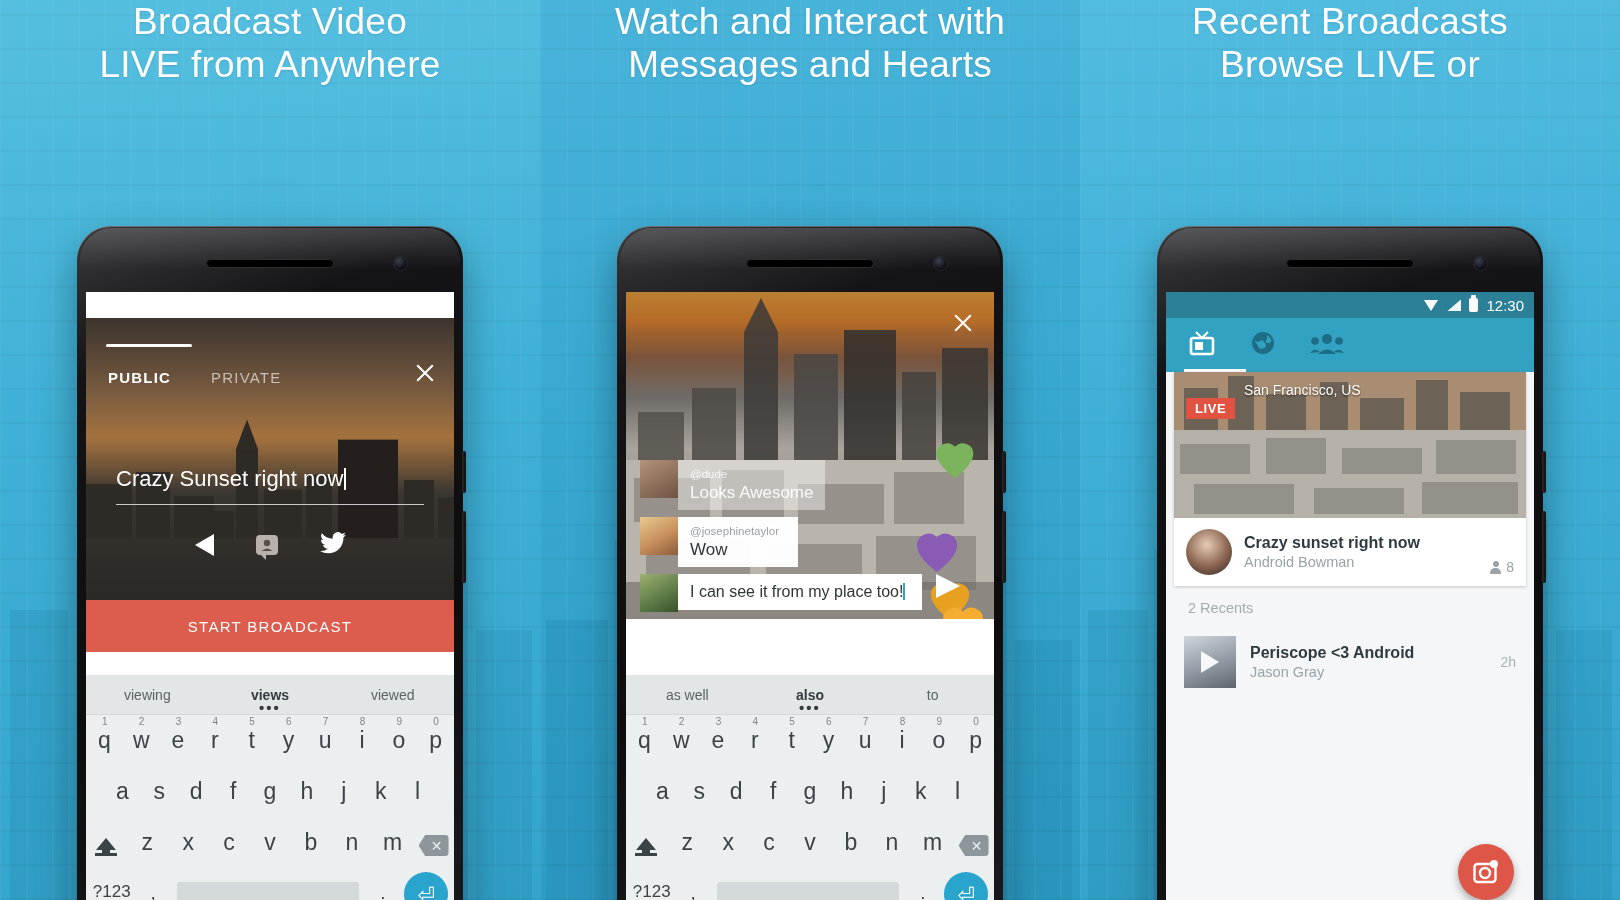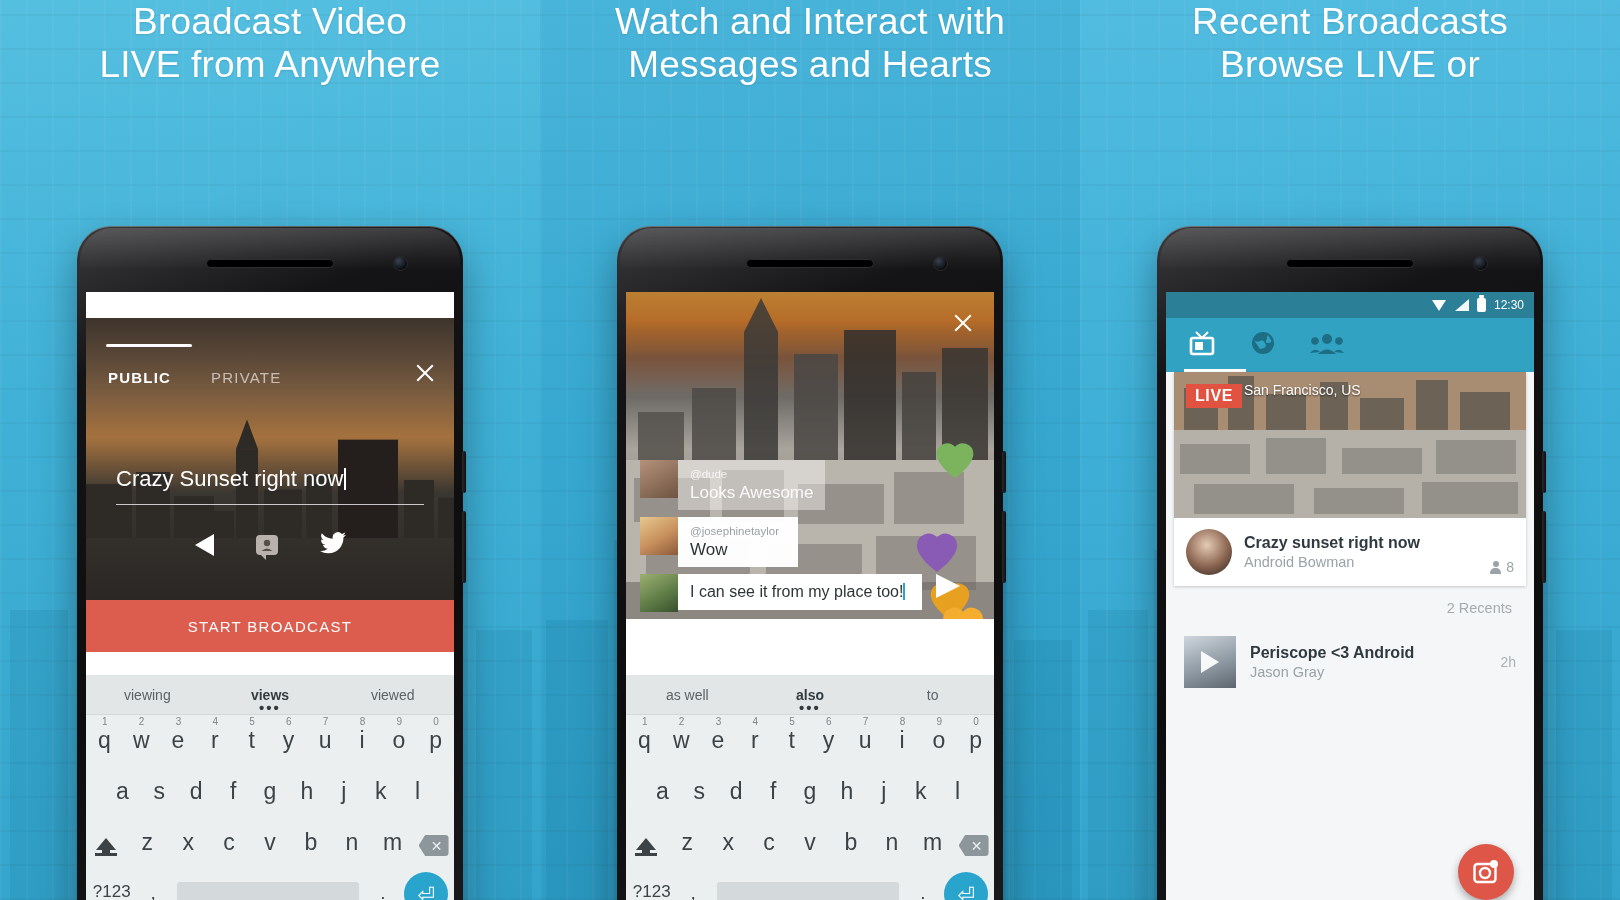--- a/index.html
+++ b/index.html
@@ -96,21 +96,21 @@
     height: 26px; display:flex; align-items:center; justify-content:flex-end;
     gap: 8px; padding: 0 10px;
     font-size: 13px; color: #fff;
   }
   .sb-teal { background: #2b7f96; }
   .ic-wifi { width:15px; height:12px; position:relative; }
   .ic-wifi::after{content:"";position:absolute;left:0;top:1px;border-left:7.5px solid transparent;border-right:7.5px solid transparent;border-top:11px solid #fff;}
   .ic-sig { width:14px; height:12px; background:#fff; clip-path: polygon(100% 0,100% 100%,0 100%); opacity:.95;}
   .ic-bat { width:9px; height:14px; border-radius:2px; background:#fff; position:relative;}
   .ic-bat::before{content:"";position:absolute;top:-3px;left:2px;width:5px;height:3px;border-radius:1px;background:#fff;}
-  .clock { font-size:12px; }
+  .clock { font-size:15px; }
 
   
   .cam-bg {
     position:absolute; top:26px; left:0; right:0; height:282px;
     background:
       linear-gradient(180deg, rgba(0,0,0,.42) 0%, rgba(0,0,0,.12) 28%, rgba(0,0,0,0) 45%),
       linear-gradient(180deg, #6b5a4d 0%, #8c6a4a 26%, #a8743f 42%, #3a3631 62%, #2a2724 100%);
     overflow:hidden;
   }
   .tabsrow {
@@ -213,32 +213,32 @@
 
   
   .appbar { height:54px; background:#31a2c2; display:flex; align-items:center; gap:34px; padding:0 22px; position:relative;}
   .appbar .tabline{ position:absolute; left:18px; bottom:0; width:62px; height:3px; background:#fff;}
   .feedwrap { position:absolute; top:80px; left:0; right:0; bottom:0; background:#f5f6f7; }
   .livecard { margin:0 8px; background:#fff; box-shadow:0 1px 3px rgba(0,0,0,.2); }
   .livethumb {
     height:146px; position:relative; overflow:hidden;
     background: linear-gradient(180deg,#c4a88c 0%, #a98d72 22%, #8f8b85 40%, #b3afa8 62%, #918d87 100%);
   }
-  .livebadge { position:absolute; left:12px; top:12px; background:#e15241; color:#fff; font-size:16px; font-weight:700; padding:3px 9px; letter-spacing:.6px;}
+  .livebadge { position:absolute; left:12px; top:26px; background:#e15241; color:#fff; font-size:13px; font-weight:700; padding:3px 9px; letter-spacing:.6px;}
   .liveloc { position:absolute; left:70px; top:10px; color:#fff; font-size:14px; text-shadow:0 1px 2px rgba(0,0,0,.6);}
   .liveinfo { display:flex; align-items:center; padding:11px 12px; gap:12px; }
   .liveav { width:46px;height:46px;border-radius:50%; background: radial-gradient(circle at 45% 35%, #e6cbb4, #8a6450 55%, #2b2422); flex:0 0 46px;}
   .litext { flex:1; }
   .litext .t { font-size:16px; font-weight:700; color:#2f3a40; }
   .litext .s { font-size:14.5px; color:#9aa3a8; margin-top:2px;}
   .viewers { display:flex; align-items:center; gap:5px; color:#9aa3a8; font-size:14px; align-self:flex-end;}
   .ic-person { width:11px;height:13px;position:relative;}
   .ic-person::before{content:"";position:absolute;top:0;left:2.5px;width:6px;height:6px;border-radius:50%;background:#9aa3a8;}
   .ic-person::after{content:"";position:absolute;bottom:0;left:0;width:11px;height:6px;border-radius:5px 5px 0 0;background:#9aa3a8;}
-  .recents-h { padding:14px 22px 10px; font-size:14.5px; color:#a4acb0;text-align:right; }
+  .recents-h { padding:14px 22px 10px; font-size:14.5px; color:#a4acb0; }
   .rrow { display:flex; align-items:center; gap:14px; padding:10px 18px; position:relative;}
   .rthumb { width:52px;height:52px; flex:0 0 52px; position:relative; }
   .rthumb.t1 { background: linear-gradient(160deg,#9aa48a,#6d7a5e 50%,#4d5a42);}
   .rthumb.t2 { background: linear-gradient(160deg,#cfd6dd,#8f9aa4 55%,#5d666e);}
   .play { position:absolute; left:50%; top:50%; transform:translate(-50%,-50%); width:0;height:0;border-top:11px solid transparent;border-bottom:11px solid transparent;border-left:18px solid rgba(255,255,255,.92);}
   .rtext { flex:1; }
   .rtext .t { font-size:16px; font-weight:700; color:#2f3a40;}
   .rtext .s { font-size:14.5px; color:#9aa3a8; margin-top:2px;}
   .featured { background:#f7db63; color:#fff; font-size:11px; font-weight:700; padding:3px 7px; letter-spacing:.5px; align-self:flex-start; margin-top:2px;}
   .ago { color:#aab2b6; font-size:14px; }

